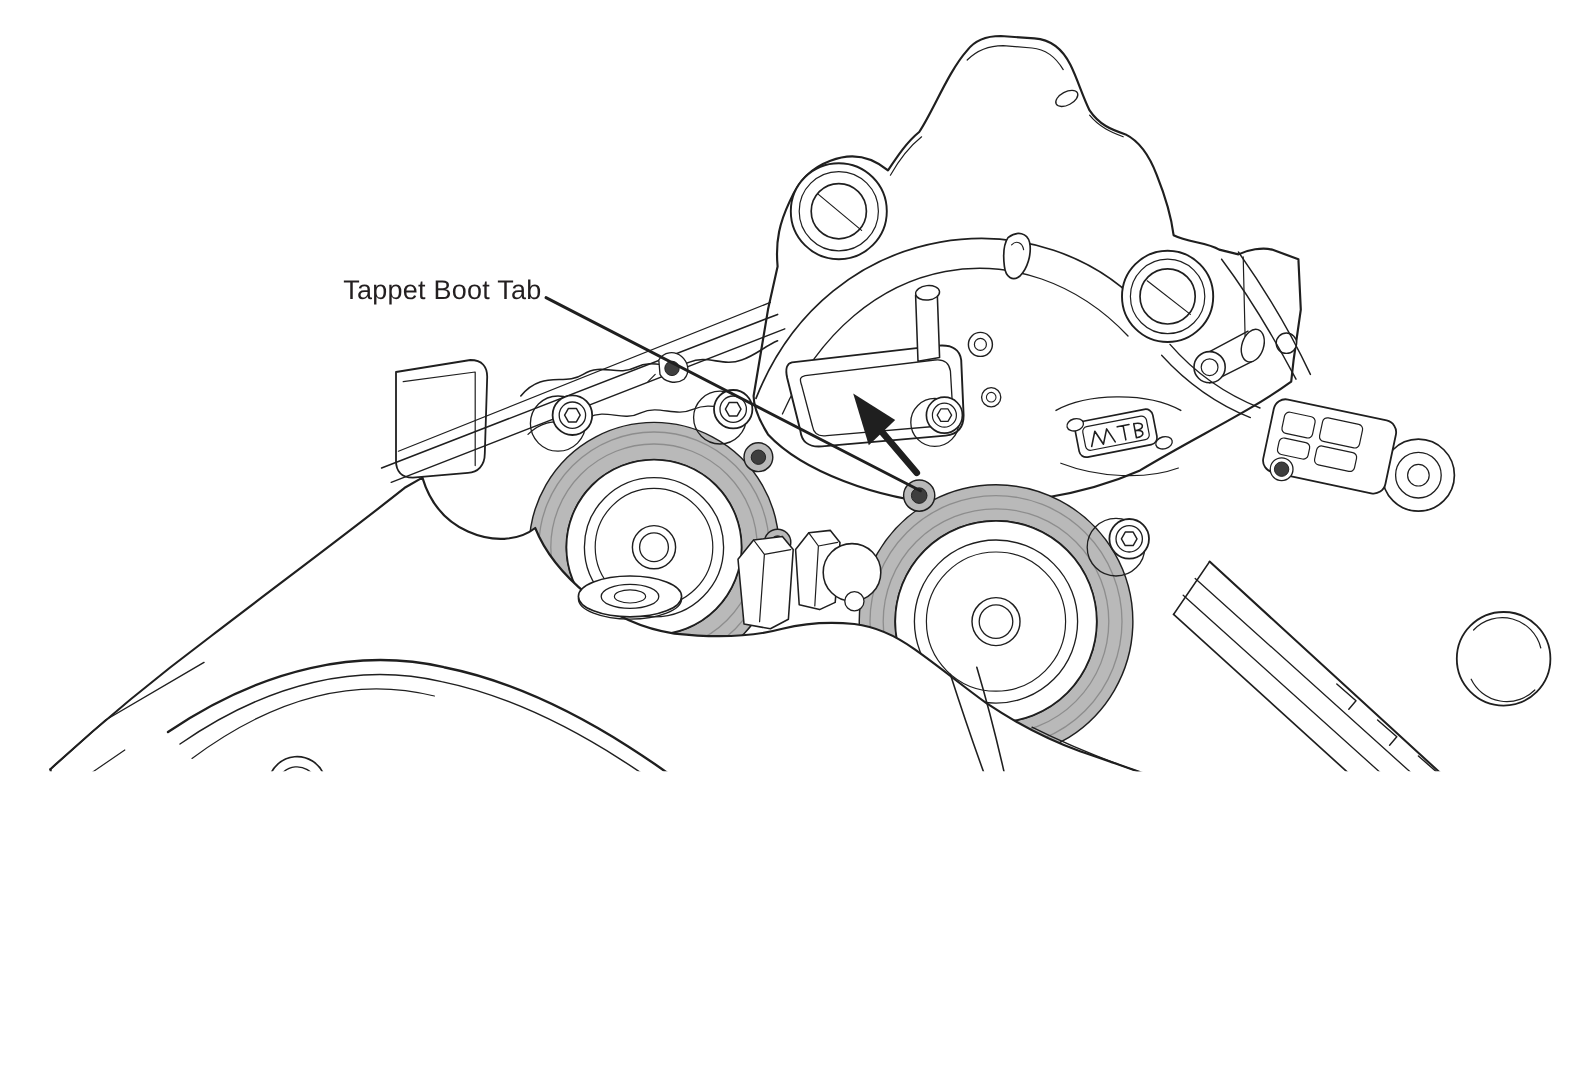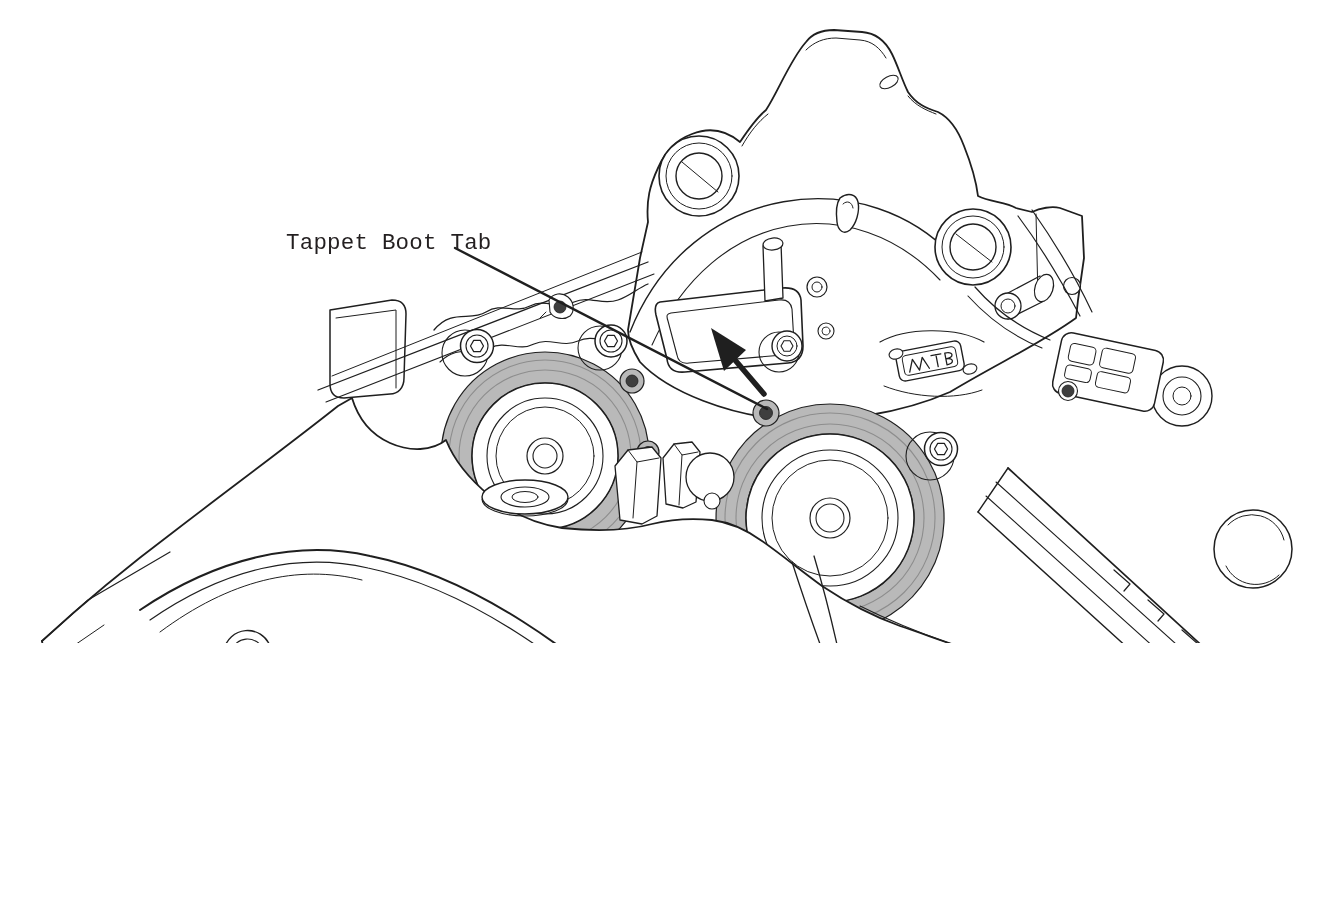--- a/index.html
+++ b/index.html
@@ -1,21 +1,21 @@
 <!DOCTYPE html>
 <html style="--line: #1f1f1f; --boot: #b9b9b9; --boot-line: #8d8d8d; --stipple: #3e3e3e; --bg: #ffffff; --text: #231f20;"><head>
 <meta charset="utf-8">
 <style>
   :root{
     --line:#1f1f1f; --boot:#b9b9b9; --boot-line:#8d8d8d;
     --stipple:#3e3e3e; --bg:#ffffff; --text:#231f20;
   }
   html,body{margin:0;padding:0;background:var(--bg);}
   .stage{position:relative;width:1326px;height:643px;background:var(--bg);overflow:hidden;
-         font-family:Liberation Mono, monospace;}
+         font-family:Liberation Sans, sans-serif;}
   svg{display:block}
   .ln{fill:none;stroke:var(--line);stroke-linecap:round;stroke-linejoin:round;}
   .fw{fill:#ffffff;stroke:var(--line);stroke-linejoin:round;}
   .fn{fill:#ffffff;stroke:none;}
   .boot{fill:var(--boot);stroke:var(--line);stroke-width:1.2;}
   .bln{fill:none;stroke:var(--boot-line);}
   .stp{fill:var(--stipple);stroke:var(--line);stroke-width:.8;}
   .lbl{fill:var(--text);font-size:22.5px;letter-spacing:.2px;}
 </style>
 </head>

